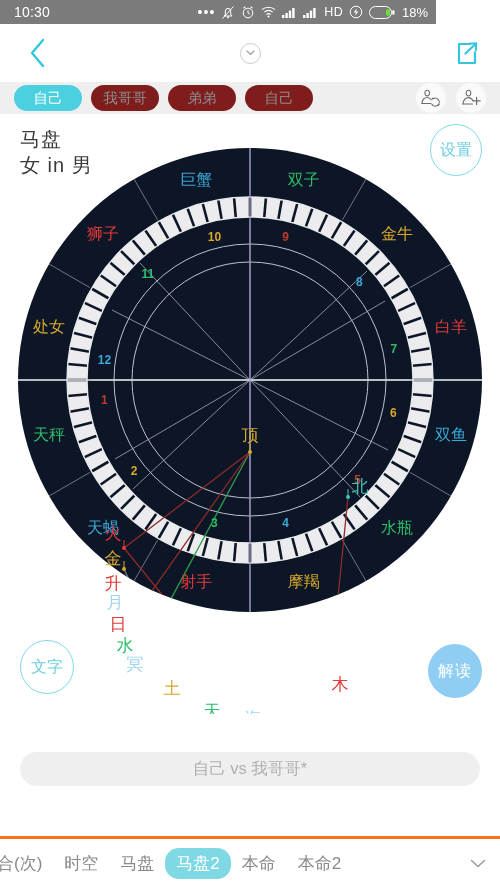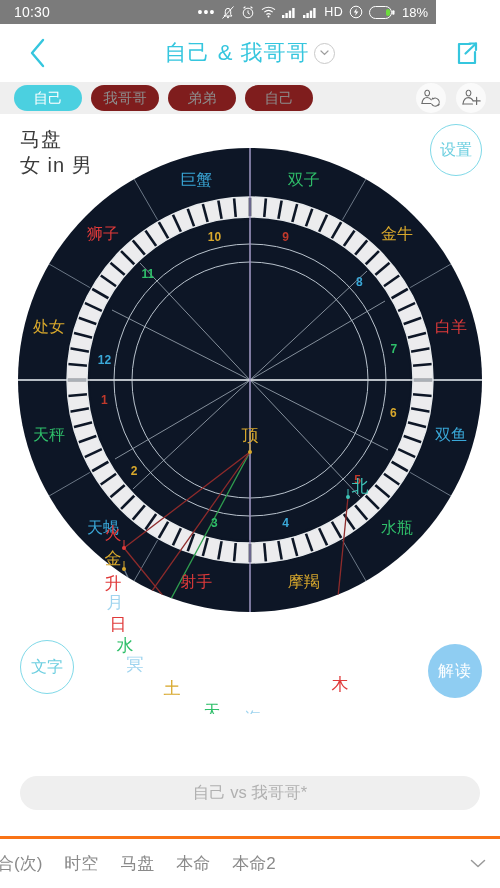--- a/index.html
+++ b/index.html
@@ -102,21 +102,21 @@
   }
   .btn-read{
     right:18px;bottom:16px;width:54px;height:54px;
     border:none;background:#8fcdf2;color:#ffffff;
     letter-spacing:1px;
   }
   .wheel{position:absolute;left:0;top:16px;}
 
   
   .footer-search{
-    position:absolute;left:20px;right:20px;top:776px;
+    position:absolute;left:20px;right:20px;top:752px;
     height:34px;border-radius:17px;background:#efefef;
     display:flex;align-items:center;justify-content:center;
     color:#b0b0b0;font-size:16.5px;cursor:text;
   }
 
   
   .tabbar{
     position:absolute;left:0;bottom:0;width:500px;height:52px;
     background:#ffffff;border-top:3px solid #f97316;
     display:flex;align-items:center;
@@ -196,21 +196,20 @@
   </span>
 </div>
 
 <div class="navbar">
   <div class="nav-back">
     <svg width="17" height="30" viewBox="0 0 17 30">
         <path d="M14 2 3 15l11 13" fill="none" stroke="#35c6de" stroke-width="2.4" stroke-linecap="round" stroke-linejoin="round"></path>
       </svg>
   </div>
   <div class="nav-title-wrap">
-    <span class="nav-title">自己 &amp; 我哥哥</span>
     <span class="nav-chev">
       <svg width="9" height="6" viewBox="0 0 9 6">
           <path d="M1 1l3.5 3.5L8 1" fill="none" stroke="#9e9e9e" stroke-width="1.2" stroke-linecap="round"></path>
         </svg>
     </span>
   </div>
   <div class="nav-share">
     <svg width="26" height="26" viewBox="0 0 26 26">
       <path d="M16 4H5v19h16V12" fill="none" stroke="#35c6de" stroke-width="2.2" stroke-linecap="round" stroke-linejoin="round"></path>
       <path d="M11.5 13.5 22 3.5" fill="none" stroke="#35c6de" stroke-width="2.2" stroke-linecap="round"></path>
@@ -485,20 +484,21 @@
 </div>
 
 <div class="footer-search">
   <span>自己 vs 我哥哥*</span>
 </div>
 
 <div class="tabbar">
   <div class="tab">合(次)</div>
   <div class="tab">时空</div>
   <div class="tab">马盘</div>
+  <div class="tab active">马盘2</div>
   <div class="tab">本命</div>
   <div class="tab">本命2</div>
   <div class="tab-caret">
     <svg width="16" height="10" viewBox="0 0 16 10">
         <path d="M1.5 1.5 8 7.5l6.5-6" fill="none" stroke="#9a9a9a" stroke-width="1.5" stroke-linecap="round" stroke-linejoin="round"></path>
       </svg>
   </div>
 </div>
 
 </body></html>

